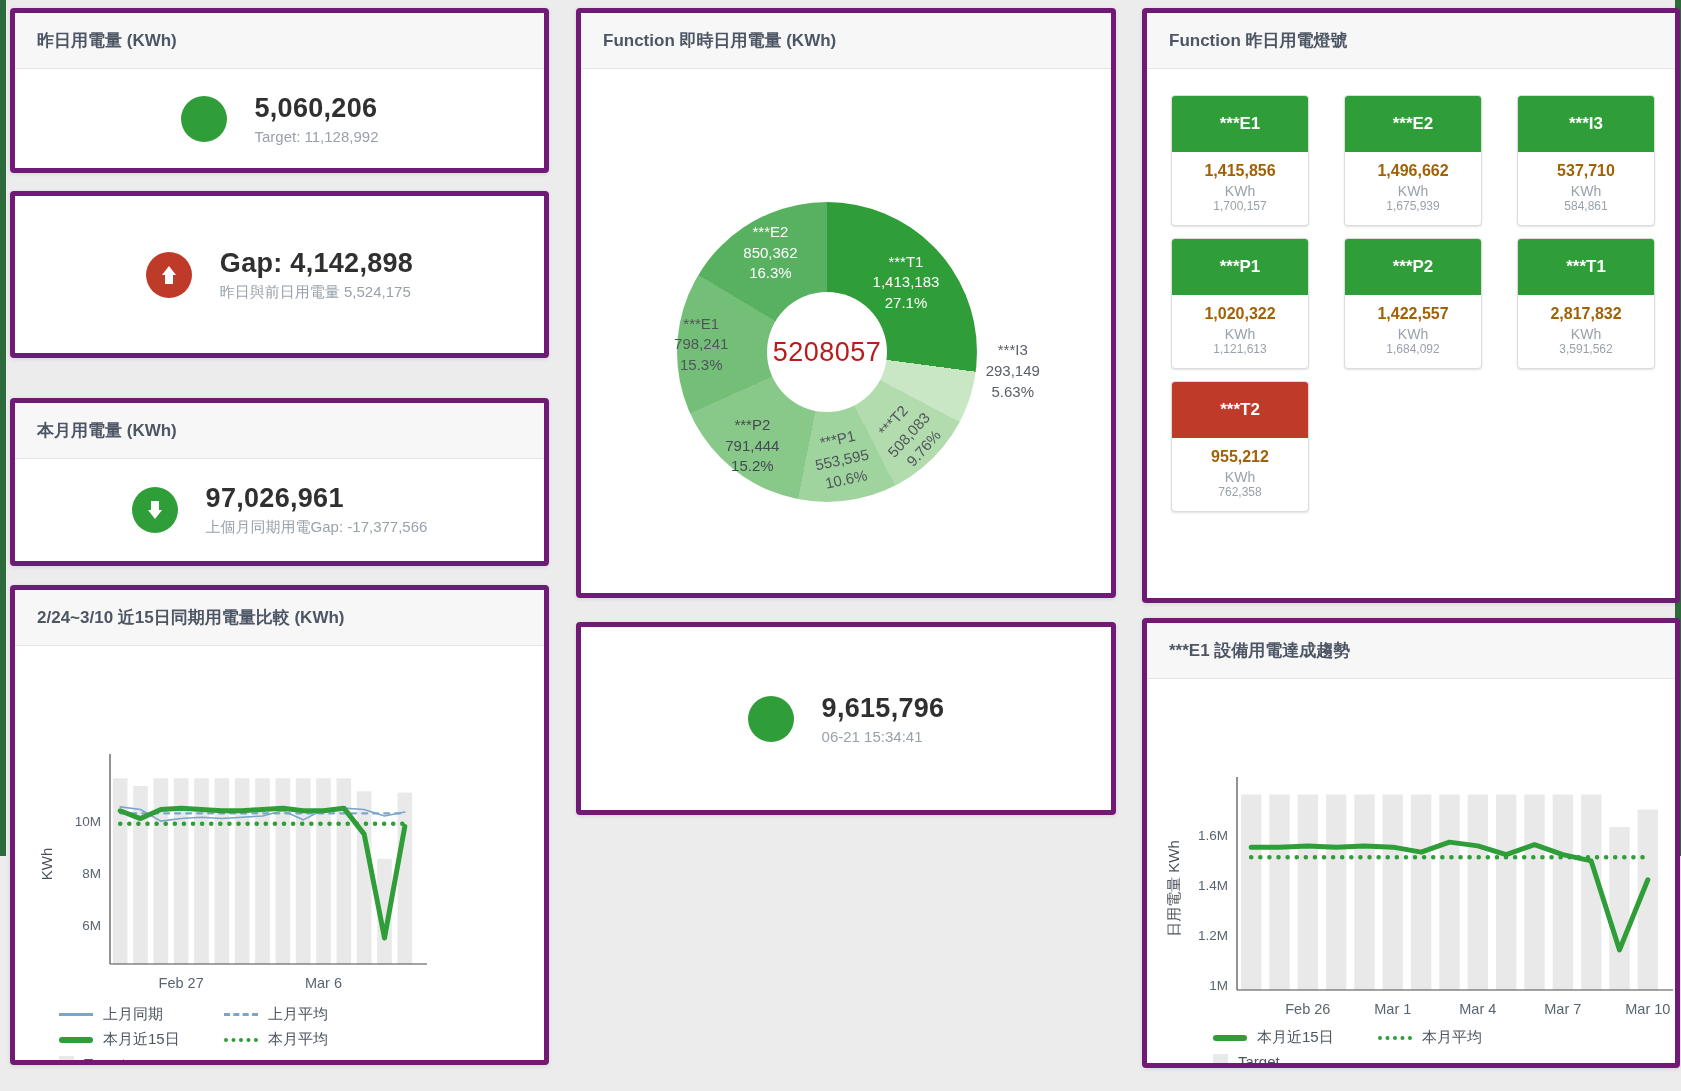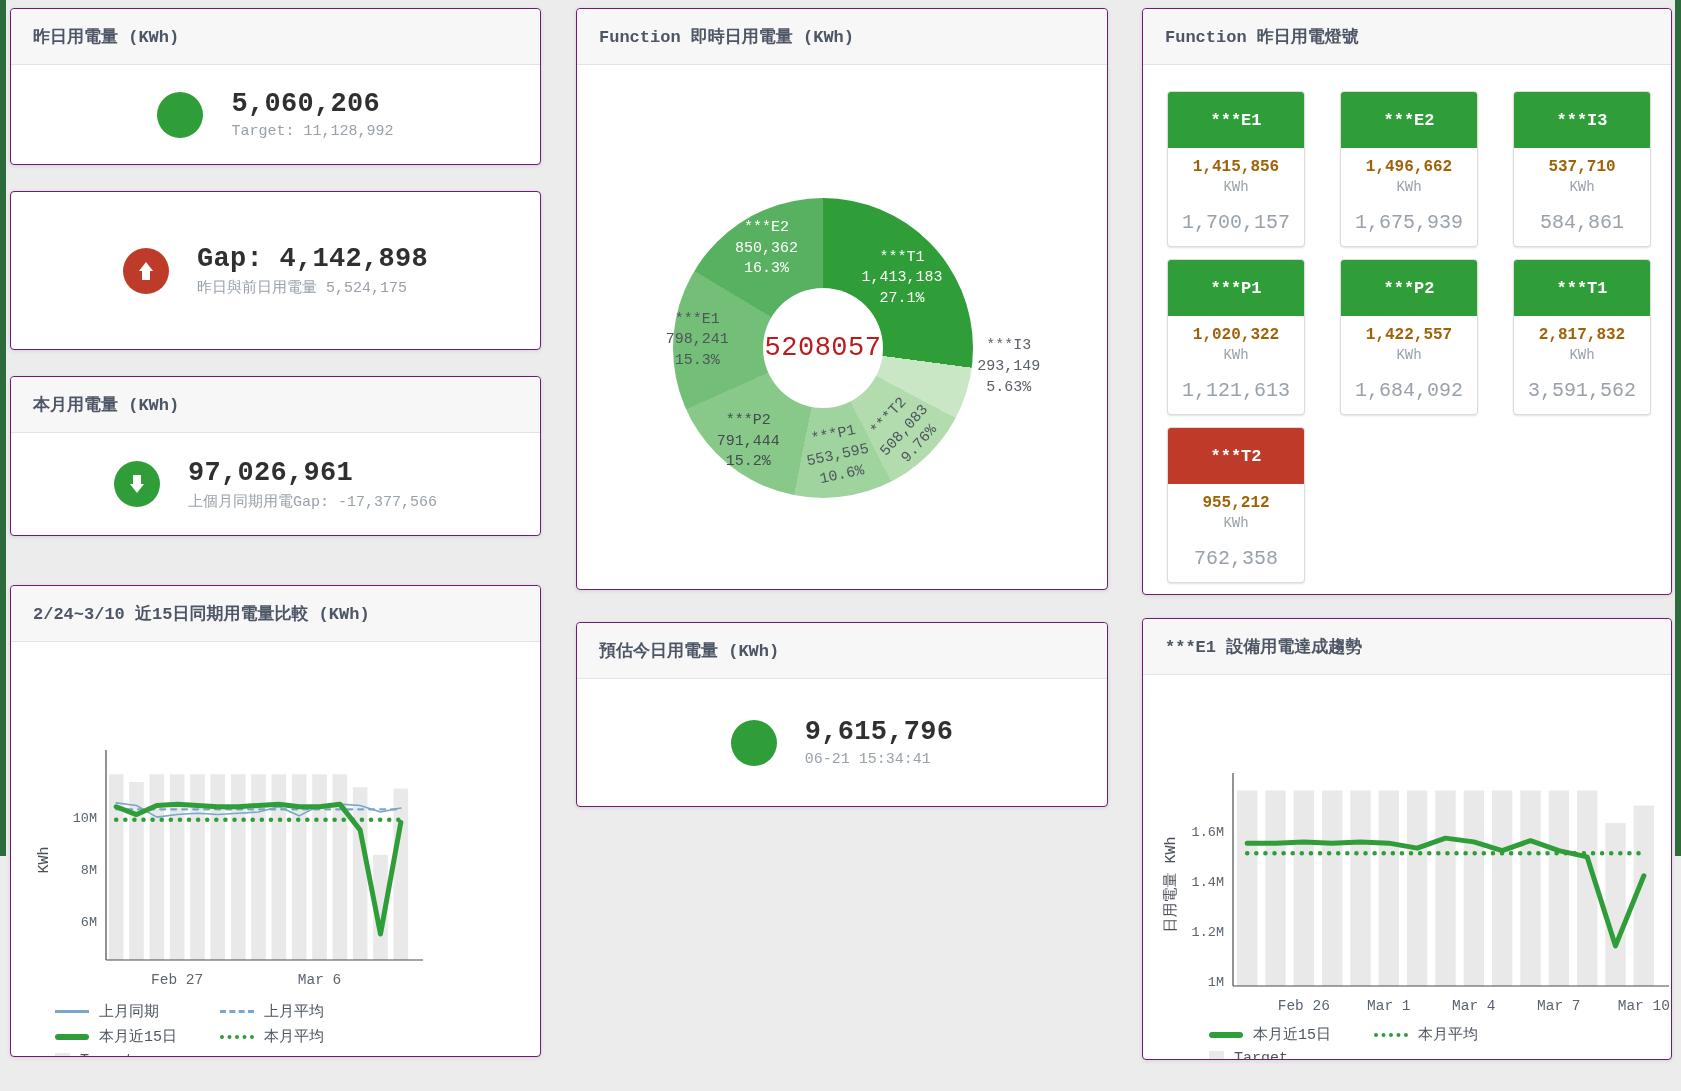--- a/index.html
+++ b/index.html
@@ -5,33 +5,33 @@
   html,body{margin:0;padding:0}
   body{
     width:1681px;height:1091px;position:relative;overflow:hidden;
     background:#ececec;font-family:"Liberation Sans",sans-serif;
   }
   .strip{position:absolute;top:0;width:6px;height:856px;background:#2e6b3c}
   .strip.left{left:0}
   .strip.right{left:1675px}
 
   .panel{
-    position:absolute;background:#fff;border:1px solid #701a75;border-radius:4px;
-    box-shadow:0 1px 4px rgba(0,0,0,.10);display:flex;flex-direction:column;font-family:Liberation Mono, monospace;
+    position:absolute;background:#fff;border:5px solid #701a75;border-radius:4px;
+    box-shadow:0 1px 4px rgba(0,0,0,.10);display:flex;flex-direction:column;
   }
   .panel > header{
     flex:none;background:#f7f7f8;border-bottom:1px solid #e4e4e6;
     padding:16px 22px;font-weight:bold;font-size:17px;color:#4d5665;
     border-radius:4px 4px 0 0;white-space:nowrap;overflow:hidden;
   }
   .panel-body{flex:1;position:relative;overflow:hidden}
 
   #p-yesterday{left:10px;top:8px;width:529px;height:155px}
   #p-gap{left:10px;top:191px;width:529px;height:157px}
-  #p-month{left:10px;top:376px;width:529px;height:158px}
+  #p-month{left:10px;top:398px;width:529px;height:158px}
   #p-compare{left:10px;top:585px;width:529px;height:470px}
   #p-donut{left:576px;top:8px;width:530px;height:580px}
   #p-estimate{left:576px;top:622px;width:530px;height:183px}
   #p-lights{left:1142px;top:8px;width:528px;height:585px}
   #p-trend{left:1142px;top:618px;width:528px;height:440px}
 
   
   .stat{display:flex;align-items:center;justify-content:center;gap:28px}
   .circle{width:46px;height:46px;border-radius:50%;flex:none;display:flex;align-items:center;justify-content:center}
   .arr{display:flex;flex-direction:column;align-items:center}
@@ -49,21 +49,21 @@
   }
   .slice-label{position:absolute;text-align:center;font-size:15px;line-height:1.38;white-space:nowrap}
 
   
   .lights-grid{display:grid;grid-template-columns:repeat(3,138px);column-gap:35px;row-gap:12px;padding:26px 0 0 24px}
   .tile{border:1px solid #dcdcdc;border-radius:4px;overflow:hidden;background:#fff;box-shadow:0 1px 2px rgba(0,0,0,.12)}
   .tile-head{height:56px;display:flex;align-items:center;justify-content:center;color:#fff;font-weight:bold;font-size:17px}
   .tile-body{text-align:center;padding:10px 4px 12px}
   .tile-val{font-size:16px;font-weight:bold;color:#a16207}
   .tile-unit{font-size:14px;color:#99a1aa;margin-top:3px}
-  .tile-gap{font-size:20px;color:#99a1aa;margin-top:16px}
+  .tile-gap{font-size:12px;color:#99a1aa;margin-top:0}
 
   
   .tick{font-size:13.5px;fill:#5a6470}
   .xt{font-size:14.5px}
   .ylab{font-size:15px;fill:#4a5058}
   .legend{display:flex;flex-wrap:wrap;margin-top:2px}
   .li{display:flex;align-items:center;width:165px;margin:3px 0;gap:10px;cursor:pointer}
   .ll{font-size:15px;color:#4d5560}
   .sw{display:inline-block;width:34px;height:0;flex:none;box-sizing:border-box}
   .sw.line{border-top:3px solid}
@@ -211,21 +211,20 @@
       </div>
       <div class="slice-label" style="left: 189.456px; top: 184.012px; color: rgb(255, 255, 255); transform: translate(-50%, -50%) rotate(0deg);">
         <div>***E2</div>
         <div>850,362</div>
         <div>16.3%</div>
       </div>
     </div>
 </section>
 
 <section class="panel" id="p-estimate">
-  <header><span>預估今日用電量 (KWh)</span></header>
   <div class="panel-body stat">
     <span class="circle" style="background: rgb(47, 157, 56);"></span>
     <span class="stat-text">
       <div class="stat-value">9,615,796</div>
       <div class="stat-sub">06-21 15:34:41</div>
     </span>
   </div>
 </section>
 
 <section class="panel" id="p-lights">

